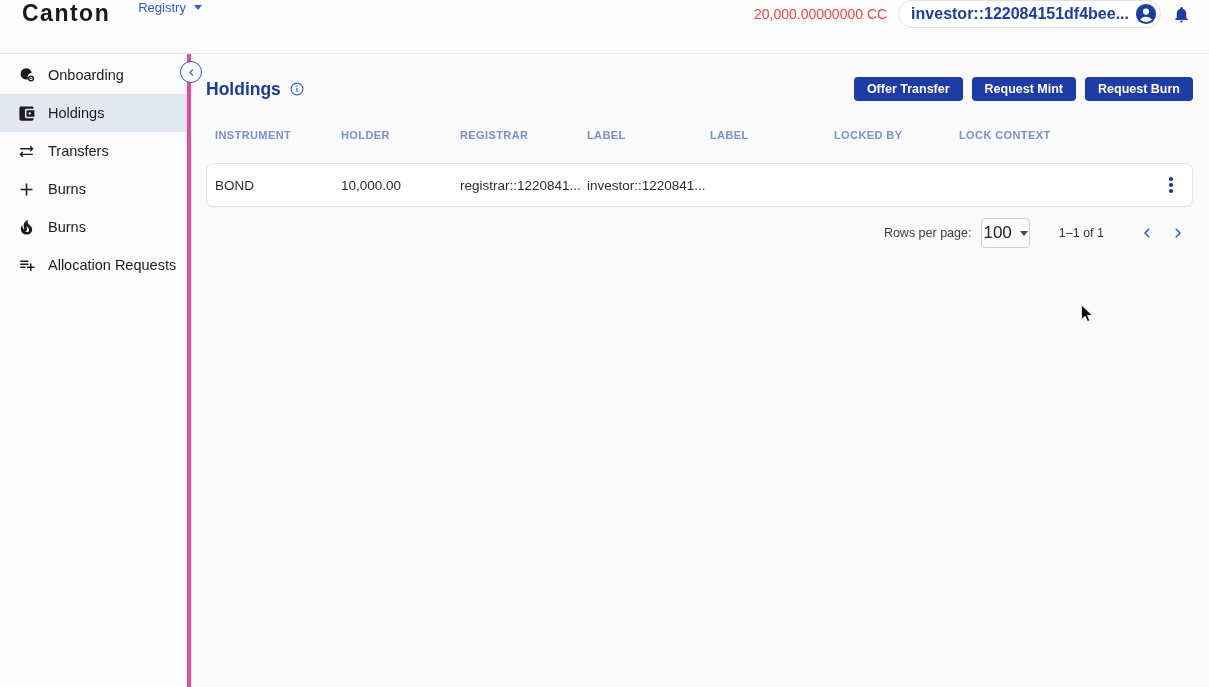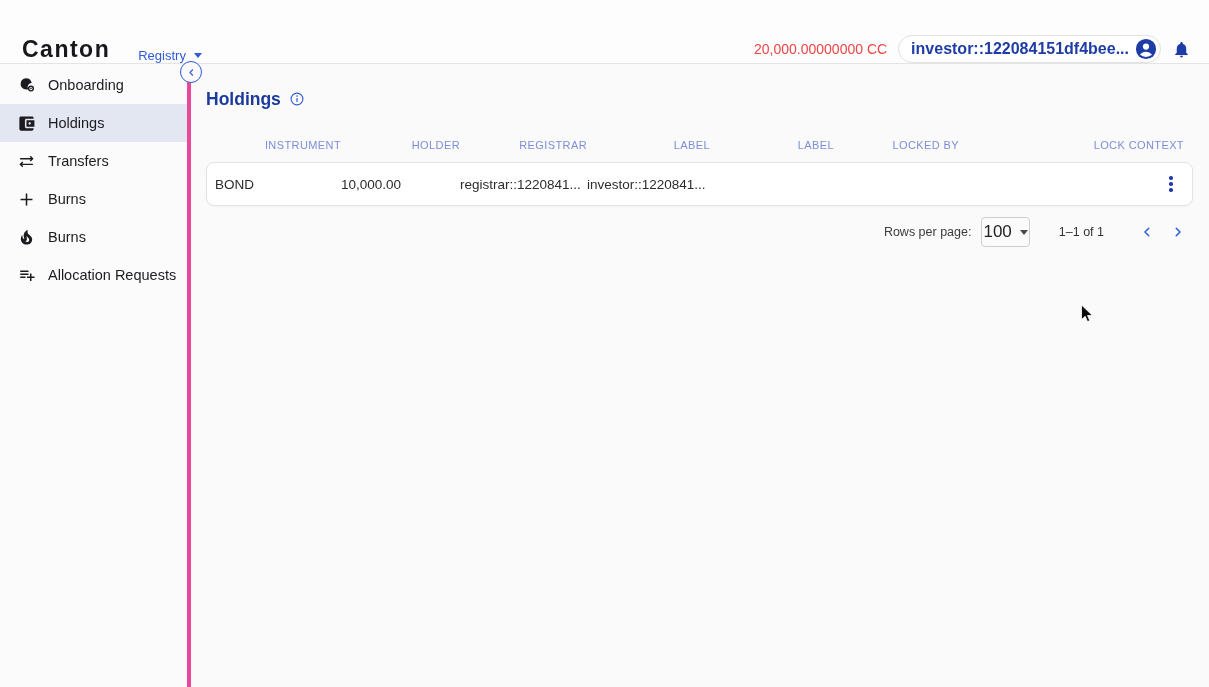--- a/index.html
+++ b/index.html
@@ -8,23 +8,23 @@
     width: 1209px; height: 687px;
     font-family: "Liberation Sans", sans-serif;
     background: #fafafa;
     overflow: hidden;
     position: relative;
     color: #1d1b20;
   }
 
   
   .topbar {
-    height: 64px; background: #fdfdfd;
+    height: 54px; background: #fdfdfd;
     border-bottom: 1px solid #e4e4e4;
-    display: flex; align-items: flex-end;
+    display: flex; align-items: flex-start;
     padding: 0 18px 0 22px;
   }
   .logo {
     font-size: 23px; font-weight: 700; letter-spacing: 1.5px;
     color: #17171c;
   }
   .app-selector {
     margin-left: 28px; color: #2e5bd7; font-size: 13px;
     display: flex; align-items: center; gap: 8px; cursor: pointer;
   }
@@ -81,30 +81,30 @@
     font-family: inherit; font-size: 12.5px; font-weight: 700;
     height: 24px; padding: 0 13px; cursor: pointer; white-space: nowrap;
   }
 
   
   .table-head {
     display: flex; align-items: center;
     margin-top: 20px; height: 26px; padding: 0 9px;
   }
   .th {
-    font-size: 11px; font-weight: 400; color: #7c8ed8;
-    letter-spacing: 0.4px; white-space: nowrap; overflow: hidden; text-align: right;
+    font-size: 11px; font-weight: 700; color: #7c8ed8;
+    letter-spacing: 0.4px; white-space: nowrap; overflow: hidden;
   }
   .c0 { width: 126px; } .c1 { width: 119px; } .c2 { width: 127px; }
   .c3 { width: 123px; } .c4 { width: 124px; } .c5 { width: 125px; }
   .c6 { flex: 1; }
   .row-card {
     display: flex; align-items: center;
     background: #fff; border: 1px solid #e3e3e3; border-radius: 8px;
-    height: 44px; padding: 0 8px; margin-top: 4px;
+    height: 44px; padding: 0 8px; margin-top: 15px;
     box-shadow: 0 1px 2px rgba(0,0,0,0.03);
     justify-content: space-between;
   }
   .cell { font-size: 13.5px; color: #2c2c2c; white-space: nowrap; overflow: hidden; }
   .kebab {
     width: 26px; height: 30px; display: flex; flex-direction: column;
     align-items: center; justify-content: center; gap: 2.5px; cursor: pointer;
   }
   .kebab i { width: 3.5px; height: 3.5px; border-radius: 50%; background: #1e3ca6; }
 
@@ -227,20 +227,25 @@
       <div class="title-wrap">
         <h1 class="page-title">Holdings</h1>
         <span class="info-btn">
           <svg width="16" height="16" viewBox="0 0 20 20">
             <circle cx="10" cy="10" r="7.4" fill="none" stroke="#2e5bd7" stroke-width="1.4"></circle>
             <rect x="9.25" y="8.8" width="1.5" height="4.8" fill="#2e5bd7"></rect>
             <circle cx="10" cy="6.4" r="0.95" fill="#2e5bd7"></circle>
           </svg>
         </span>
       </div>
+      <div class="actions">
+        <button class="btn">Offer Transfer</button>
+        <button class="btn">Request Mint</button>
+        <button class="btn">Request Burn</button>
+      </div>
     </div>
 
     <div class="table-head">
       <div class="th c0">INSTRUMENT</div>
       <div class="th c1">HOLDER</div>
       <div class="th c2">REGISTRAR</div>
       <div class="th c3">LABEL</div>
       <div class="th c4">LABEL</div>
       <div class="th c5">LOCKED BY</div>
       <div class="th c6">LOCK CONTEXT</div>

